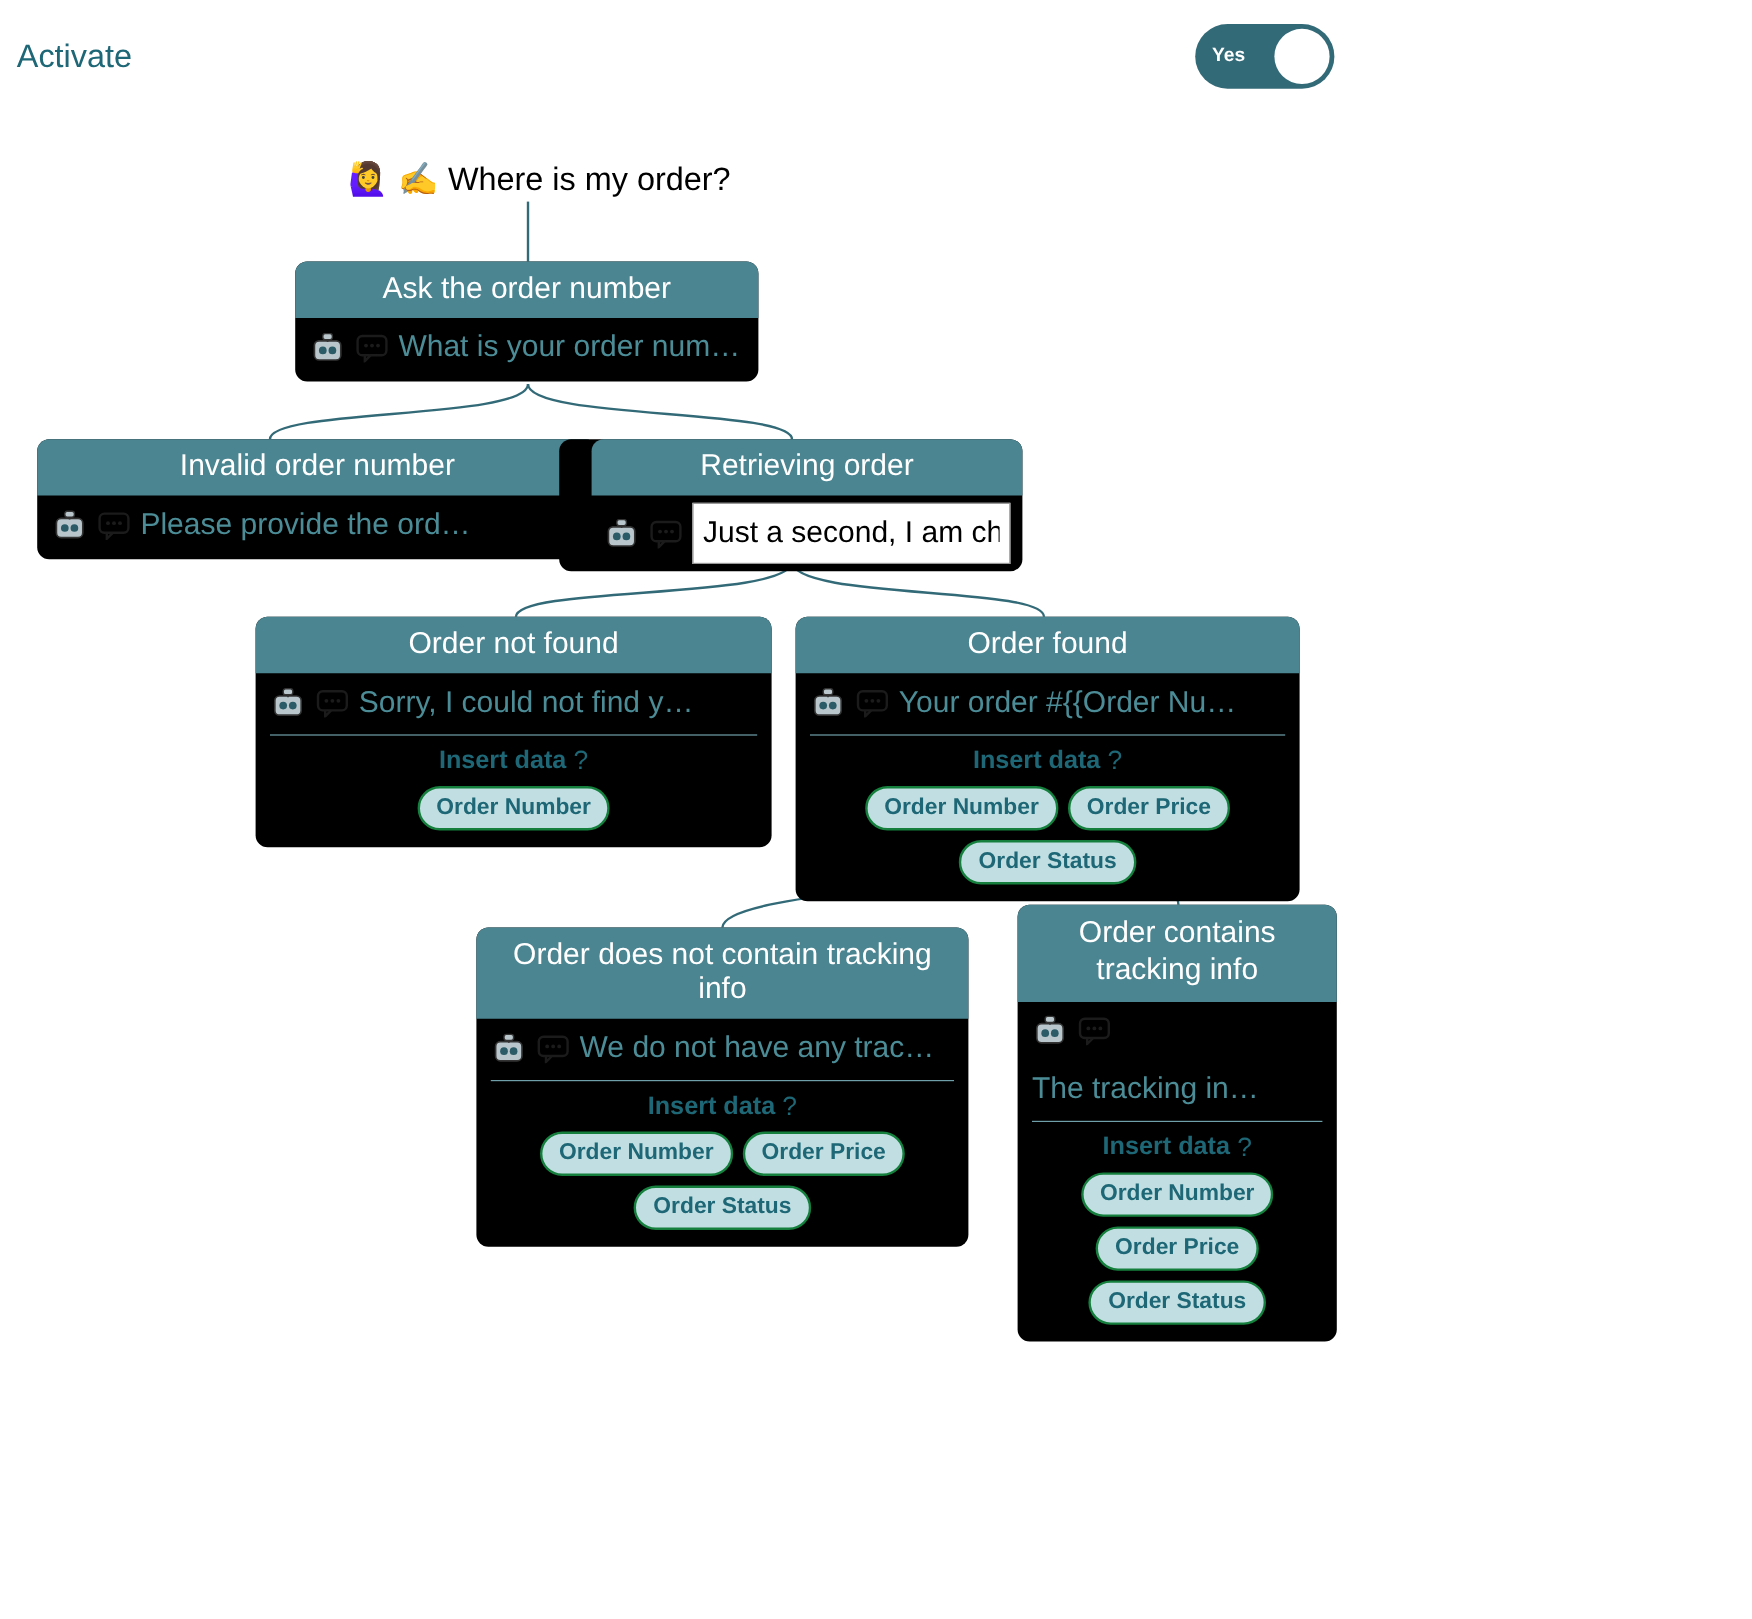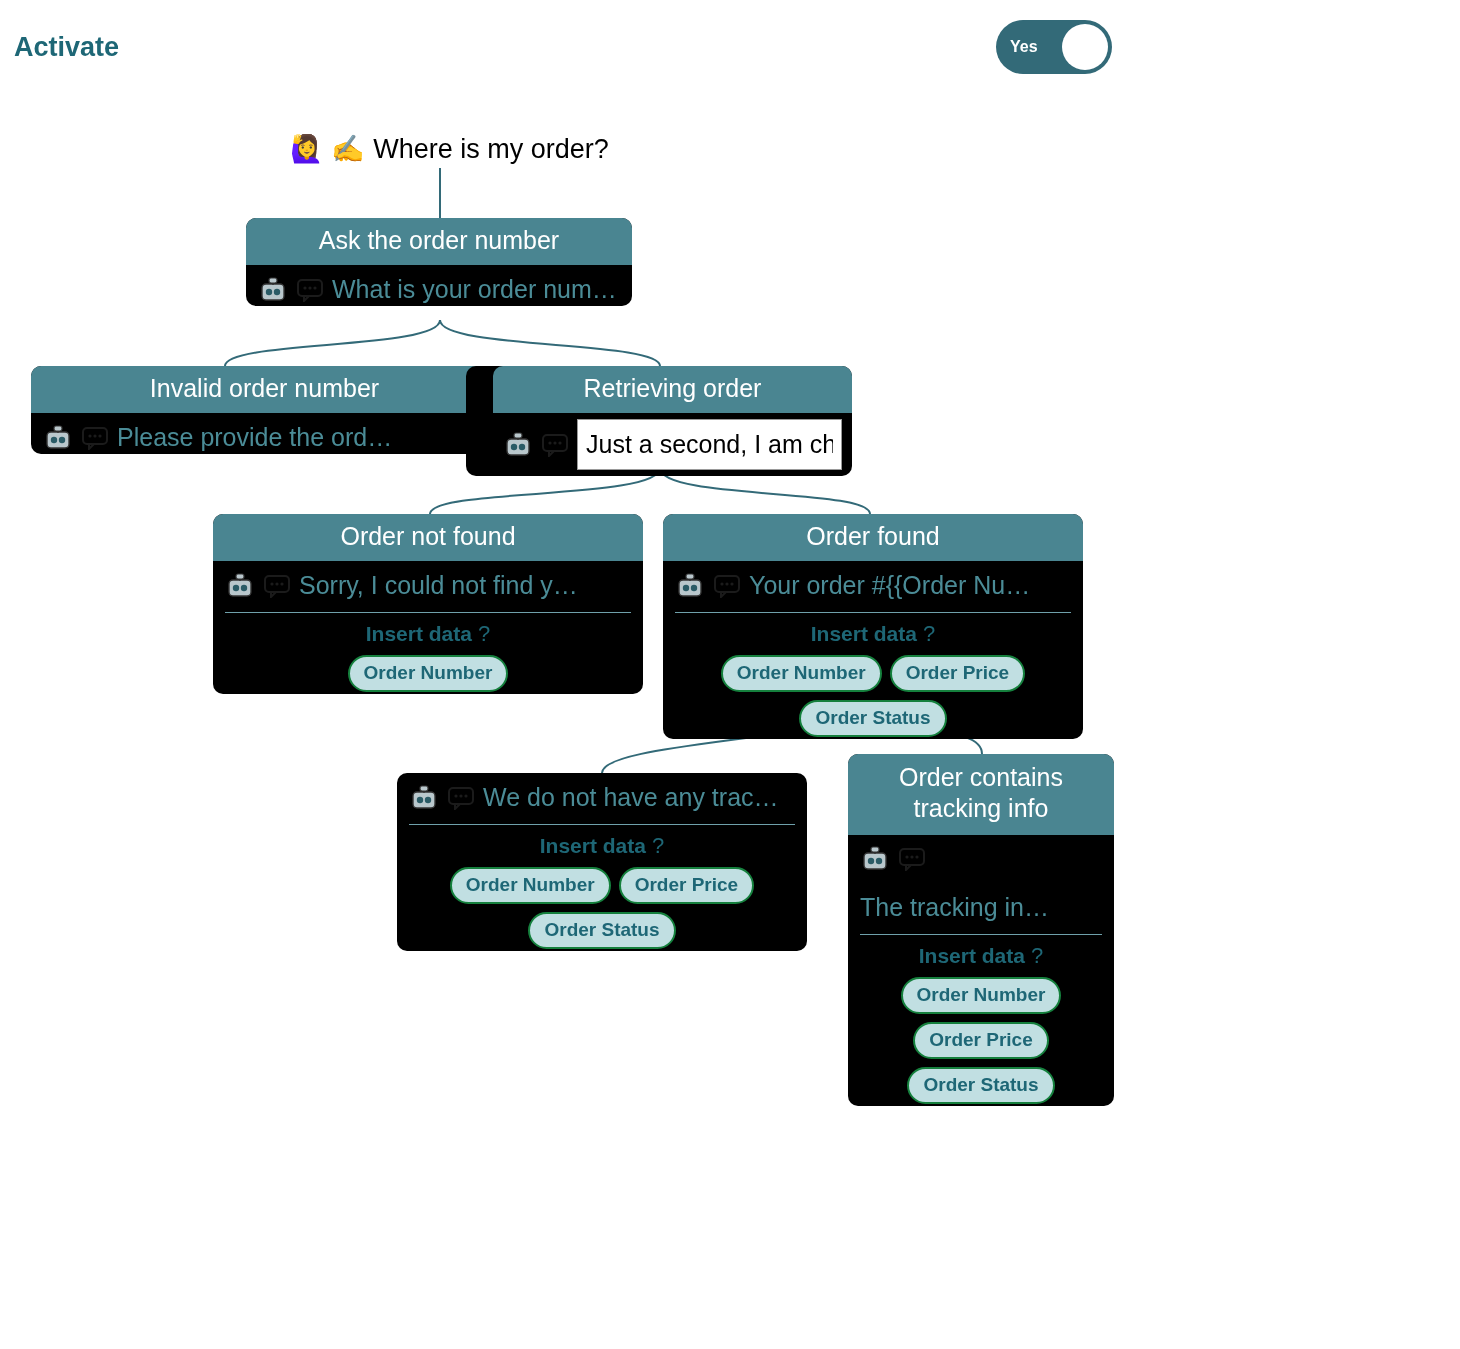--- a/index.html
+++ b/index.html
@@ -16,21 +16,21 @@
     top: 20px;
     left: 14px;
     right: 348px;
     display: flex;
     justify-content: space-between;
     align-items: center;
   }
   .activate-label {
     color: #1e6776;
     font-size: 27px;
-    font-weight: 700;
+    font-weight: 400;
   }
   .toggle {
     position: relative;
     width: 116px;
     height: 54px;
     background: #336a78;
     border-radius: 28px;
     display: flex;
     align-items: center;
     padding-left: 14px;
@@ -85,21 +85,21 @@
   .node-header {
     background: #4a8591;
     color: #ffffff;
     font-size: 25px;
     text-align: center;
     padding: 8px 10px 10px;
     border-radius: 10px 10px 0 0;
     font-weight: 400;
   }
   .node-body {
-    padding: 10px 12px 2px;
+    padding: 10px 12px 14px;
   }
   .bot-row {
     display: flex;
     align-items: center;
     gap: 8px;
   }
   .bot-msg {
     color: #4b8c97;
     font-size: 25px;
     white-space: nowrap;
@@ -350,20 +350,21 @@
       <div class="chips">
         <span class="chip">Order Number</span>
         <span class="chip">Order Price</span>
         <span class="chip">Order Status</span>
       </div>
     </div>
   </div>
 </div>
 
 <div class="node" style="left:397px; top:773px; width:410px;">
+  <div class="node-header">Order does not contain tracking info</div>
   <div class="node-body">
     <div class="bot-row">
       <span class="robot-icon">
         <svg viewBox="0 0 30 28">
             <rect x="4" y="8" width="22" height="16" rx="4" fill="#b9c7cc" stroke="#333" stroke-width="1.4"></rect>
             <circle cx="11" cy="16" r="3.2" fill="#2a5b66"></circle>
             <circle cx="19" cy="16" r="3.2" fill="#2a5b66"></circle>
             <rect x="11" y="2" width="8" height="5" rx="2" fill="#b9c7cc" stroke="#333" stroke-width="1.2"></rect>
             <line x1="15" y1="7" x2="15" y2="9" stroke="#333" stroke-width="1.4"></line>
           </svg>

